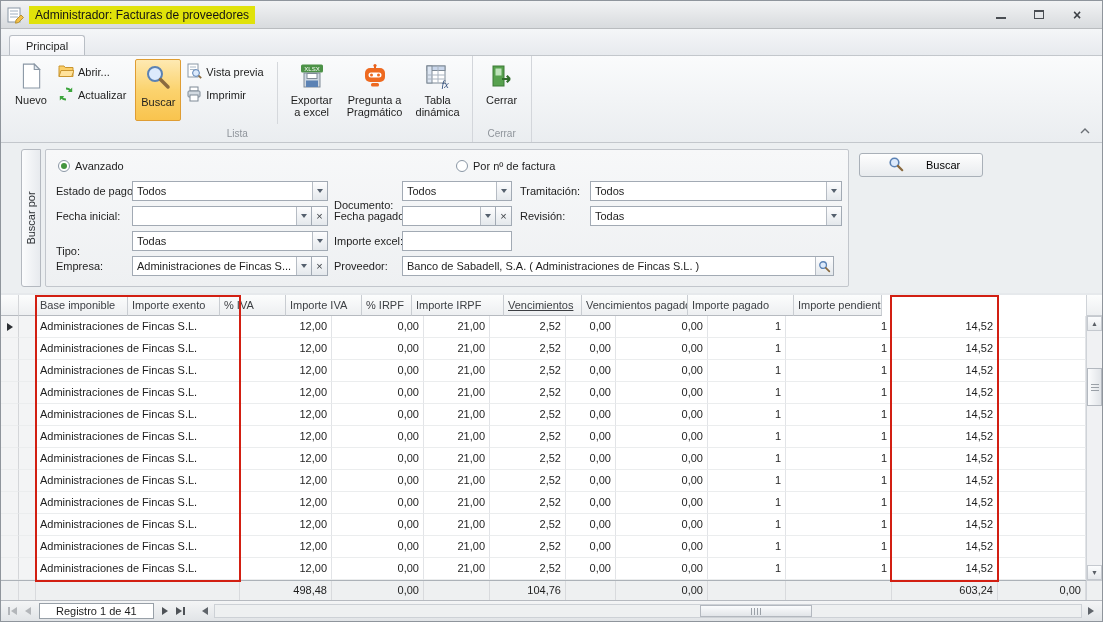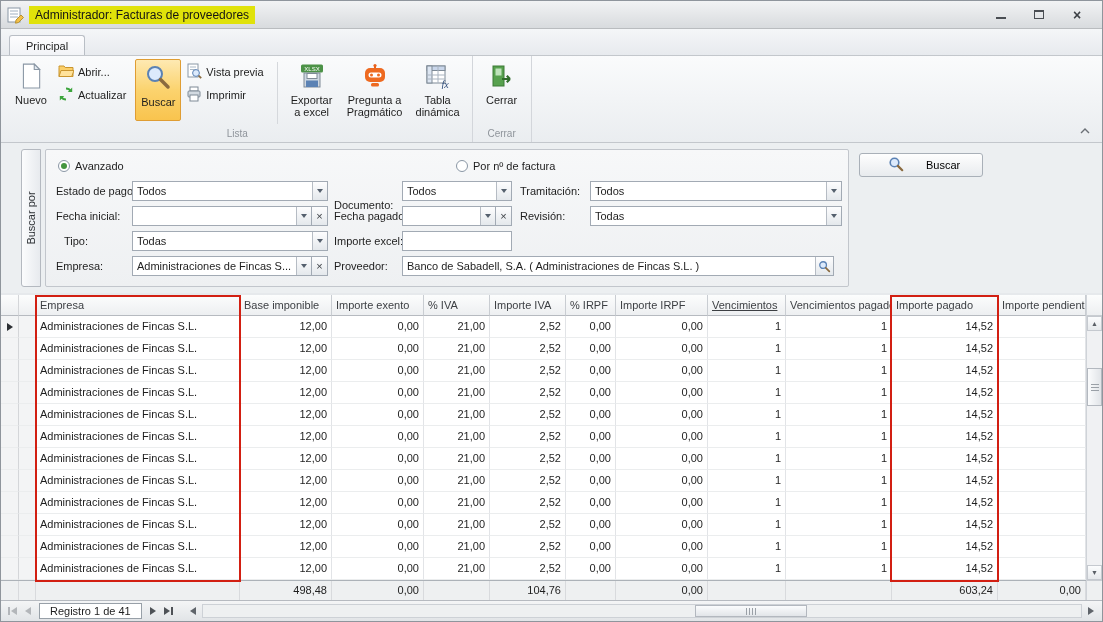--- a/index.html
+++ b/index.html
@@ -125,21 +125,21 @@
   .statusbar { flex:1; display:flex; align-items:center; background:linear-gradient(#f4f5f6,#e1e4e7);
                border-top:1px solid #b6bac0; padding:0 4px; gap:2px; }
   .nav-btn { display:flex; align-items:center; gap:1px; padding:3px 3px; }
   .t-l { width:0; height:0; border-top:4px solid transparent; border-bottom:4px solid transparent;
          border-right:6px solid currentColor; }
   .t-r { width:0; height:0; border-top:4px solid transparent; border-bottom:4px solid transparent;
          border-left:6px solid currentColor; }
   .vbar { width:2px; height:8px; background:currentColor; }
   .dis { color:#b3b6ba; }
   .en  { color:#4e5257; }
-  .rec-box { border:1px solid #98a0a8; background:#fff; padding:1px 10px; margin:0 3px; white-space:nowrap; }
+  .rec-box { border:1px solid #98a0a8; background:#fff; padding:1px 16px; margin:0 3px; white-space:nowrap; }
   .hs { flex:1; display:flex; align-items:center; height:16px; margin-left:8px; gap:2px; }
   .hs-step { width:14px; display:flex; justify-content:center; color:#5f646a; }
   .hs-track { flex:1; height:14px; background:#eef0f1; border:1px solid #cdd1d6; position:relative; }
   .hs-thumb { position:absolute; left:56%; top:0; width:112px; height:12px;
               background:linear-gradient(#fbfcfd,#e2e5e9); border:1px solid #b3b8bf;
               display:flex; align-items:center; justify-content:center; gap:2px; }
   .grip-v { width:1px; height:7px; background:#9aa0a7; }
 </style>
 </head>
 <body>
@@ -365,21 +365,21 @@
       </div>
       <span class="clear-btn" style="left:450px; top:56px;">×</span>
       <span class="f-label" style="left:474px; top:56px;">Revisión:</span>
       <div class="combo" style="left:544px; top:56px; width:252px;">
         <span class="combo-val">Todas</span>
         <span class="dd">
             <i class="tri-dn"></i>
           </span>
       </div>
 
-      <span class="f-label" style="left:10px; top:81px;margin-left:8px;">Tipo:</span>
+      <span class="f-label" style="left:10px; top:91px;">Tipo:</span>
       <div class="combo" style="left:86px; top:81px; width:196px;">
         <span class="combo-val">Todas</span>
         <span class="dd">
             <i class="tri-dn"></i>
           </span>
       </div>
       <span class="f-label" style="left:288px; top:81px;">Importe excel:</span>
       <div class="combo" style="left:356px; top:81px; width:110px;">
         <span class="combo-val"></span>
       </div>
@@ -415,21 +415,20 @@
     </button>
   </div>
 
   <div class="gap-strip"></div>
 
   <div class="grid-wrap">
     <div class="grid-main">
       <div class="grid-header">
           <div class="hcell ind" style="width: 18px;"></div>
           <div class="hcell ind" style="width: 17px;"></div>
-          <div class="hcell" style="width: 204px;">Empresa</div>
           <div class="hcell" style="width: 92px;">Base imponible</div>
           <div class="hcell" style="width: 92px;">Importe exento</div>
           <div class="hcell" style="width: 66px;">% IVA</div>
           <div class="hcell" style="width: 76px;">Importe IVA</div>
           <div class="hcell" style="width: 50px;">% IRPF</div>
           <div class="hcell" style="width: 92px;">Importe IRPF</div>
           <div class="hcell" style="width: 78px; text-decoration: underline;">Vencimientos</div>
           <div class="hcell" style="width: 106px;">Vencimientos pagados</div>
           <div class="hcell" style="width: 106px;">Importe pagado</div>
           <div class="hcell" style="width: 88px;">Importe pendiente</div>

